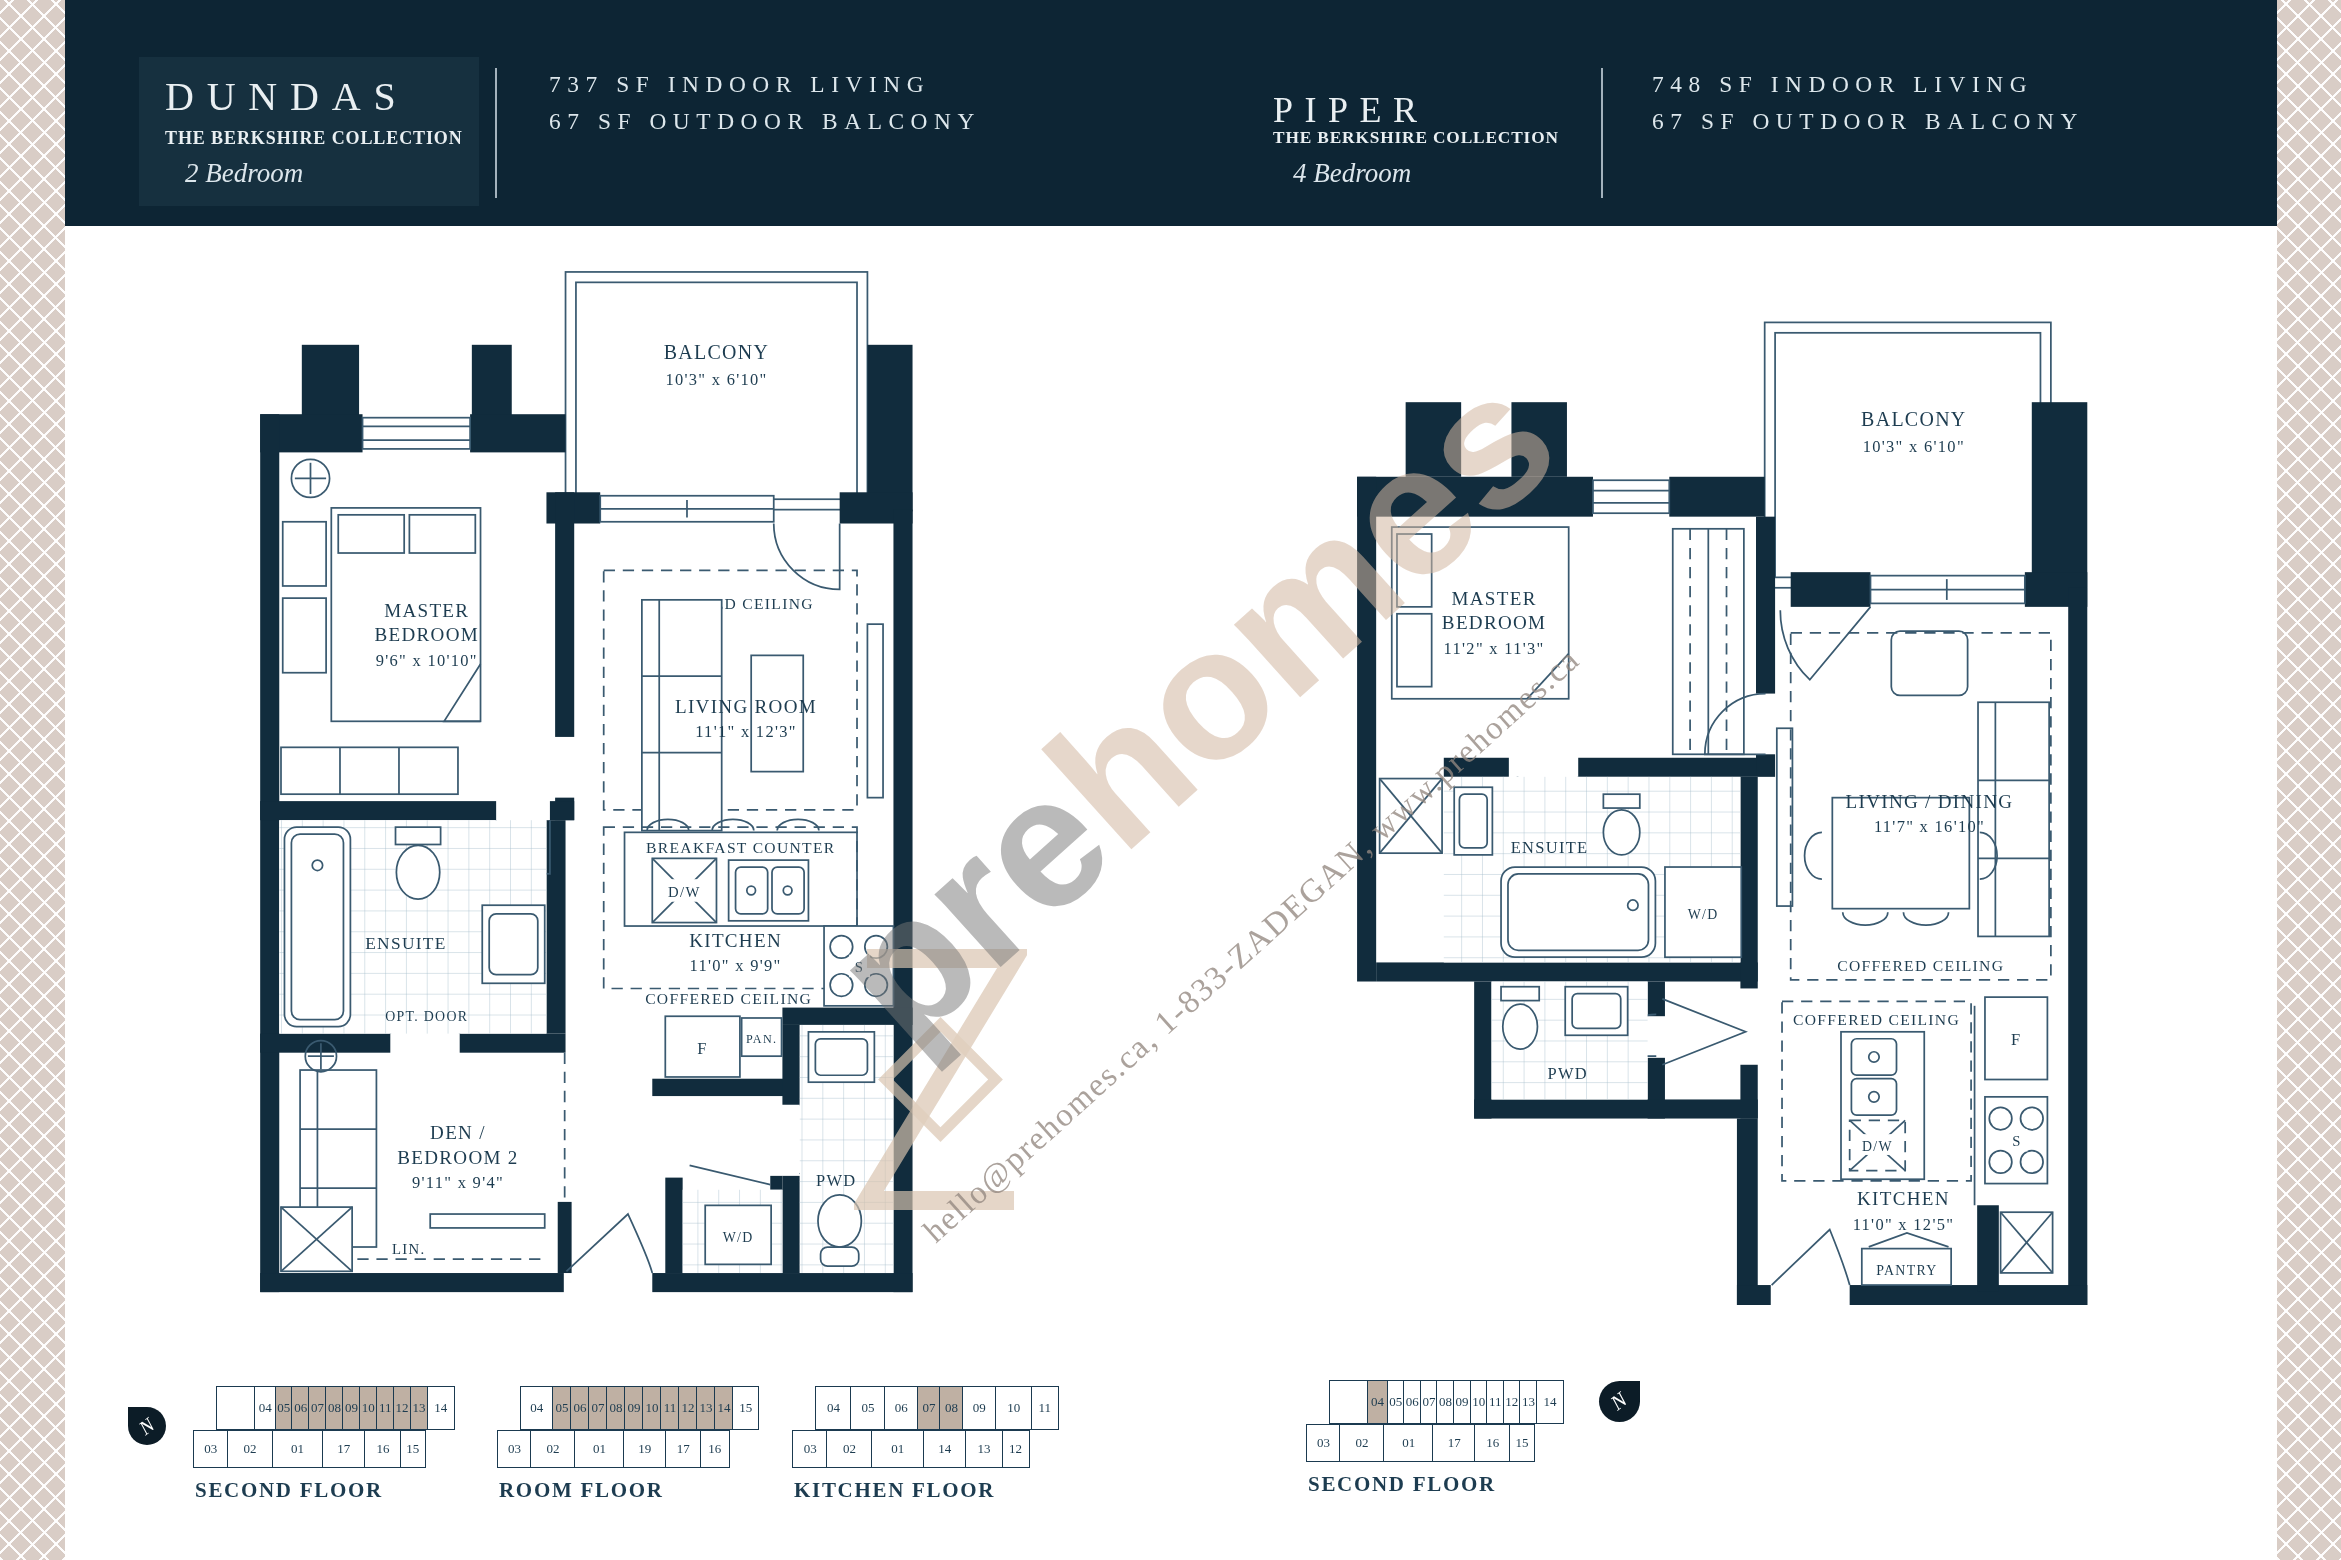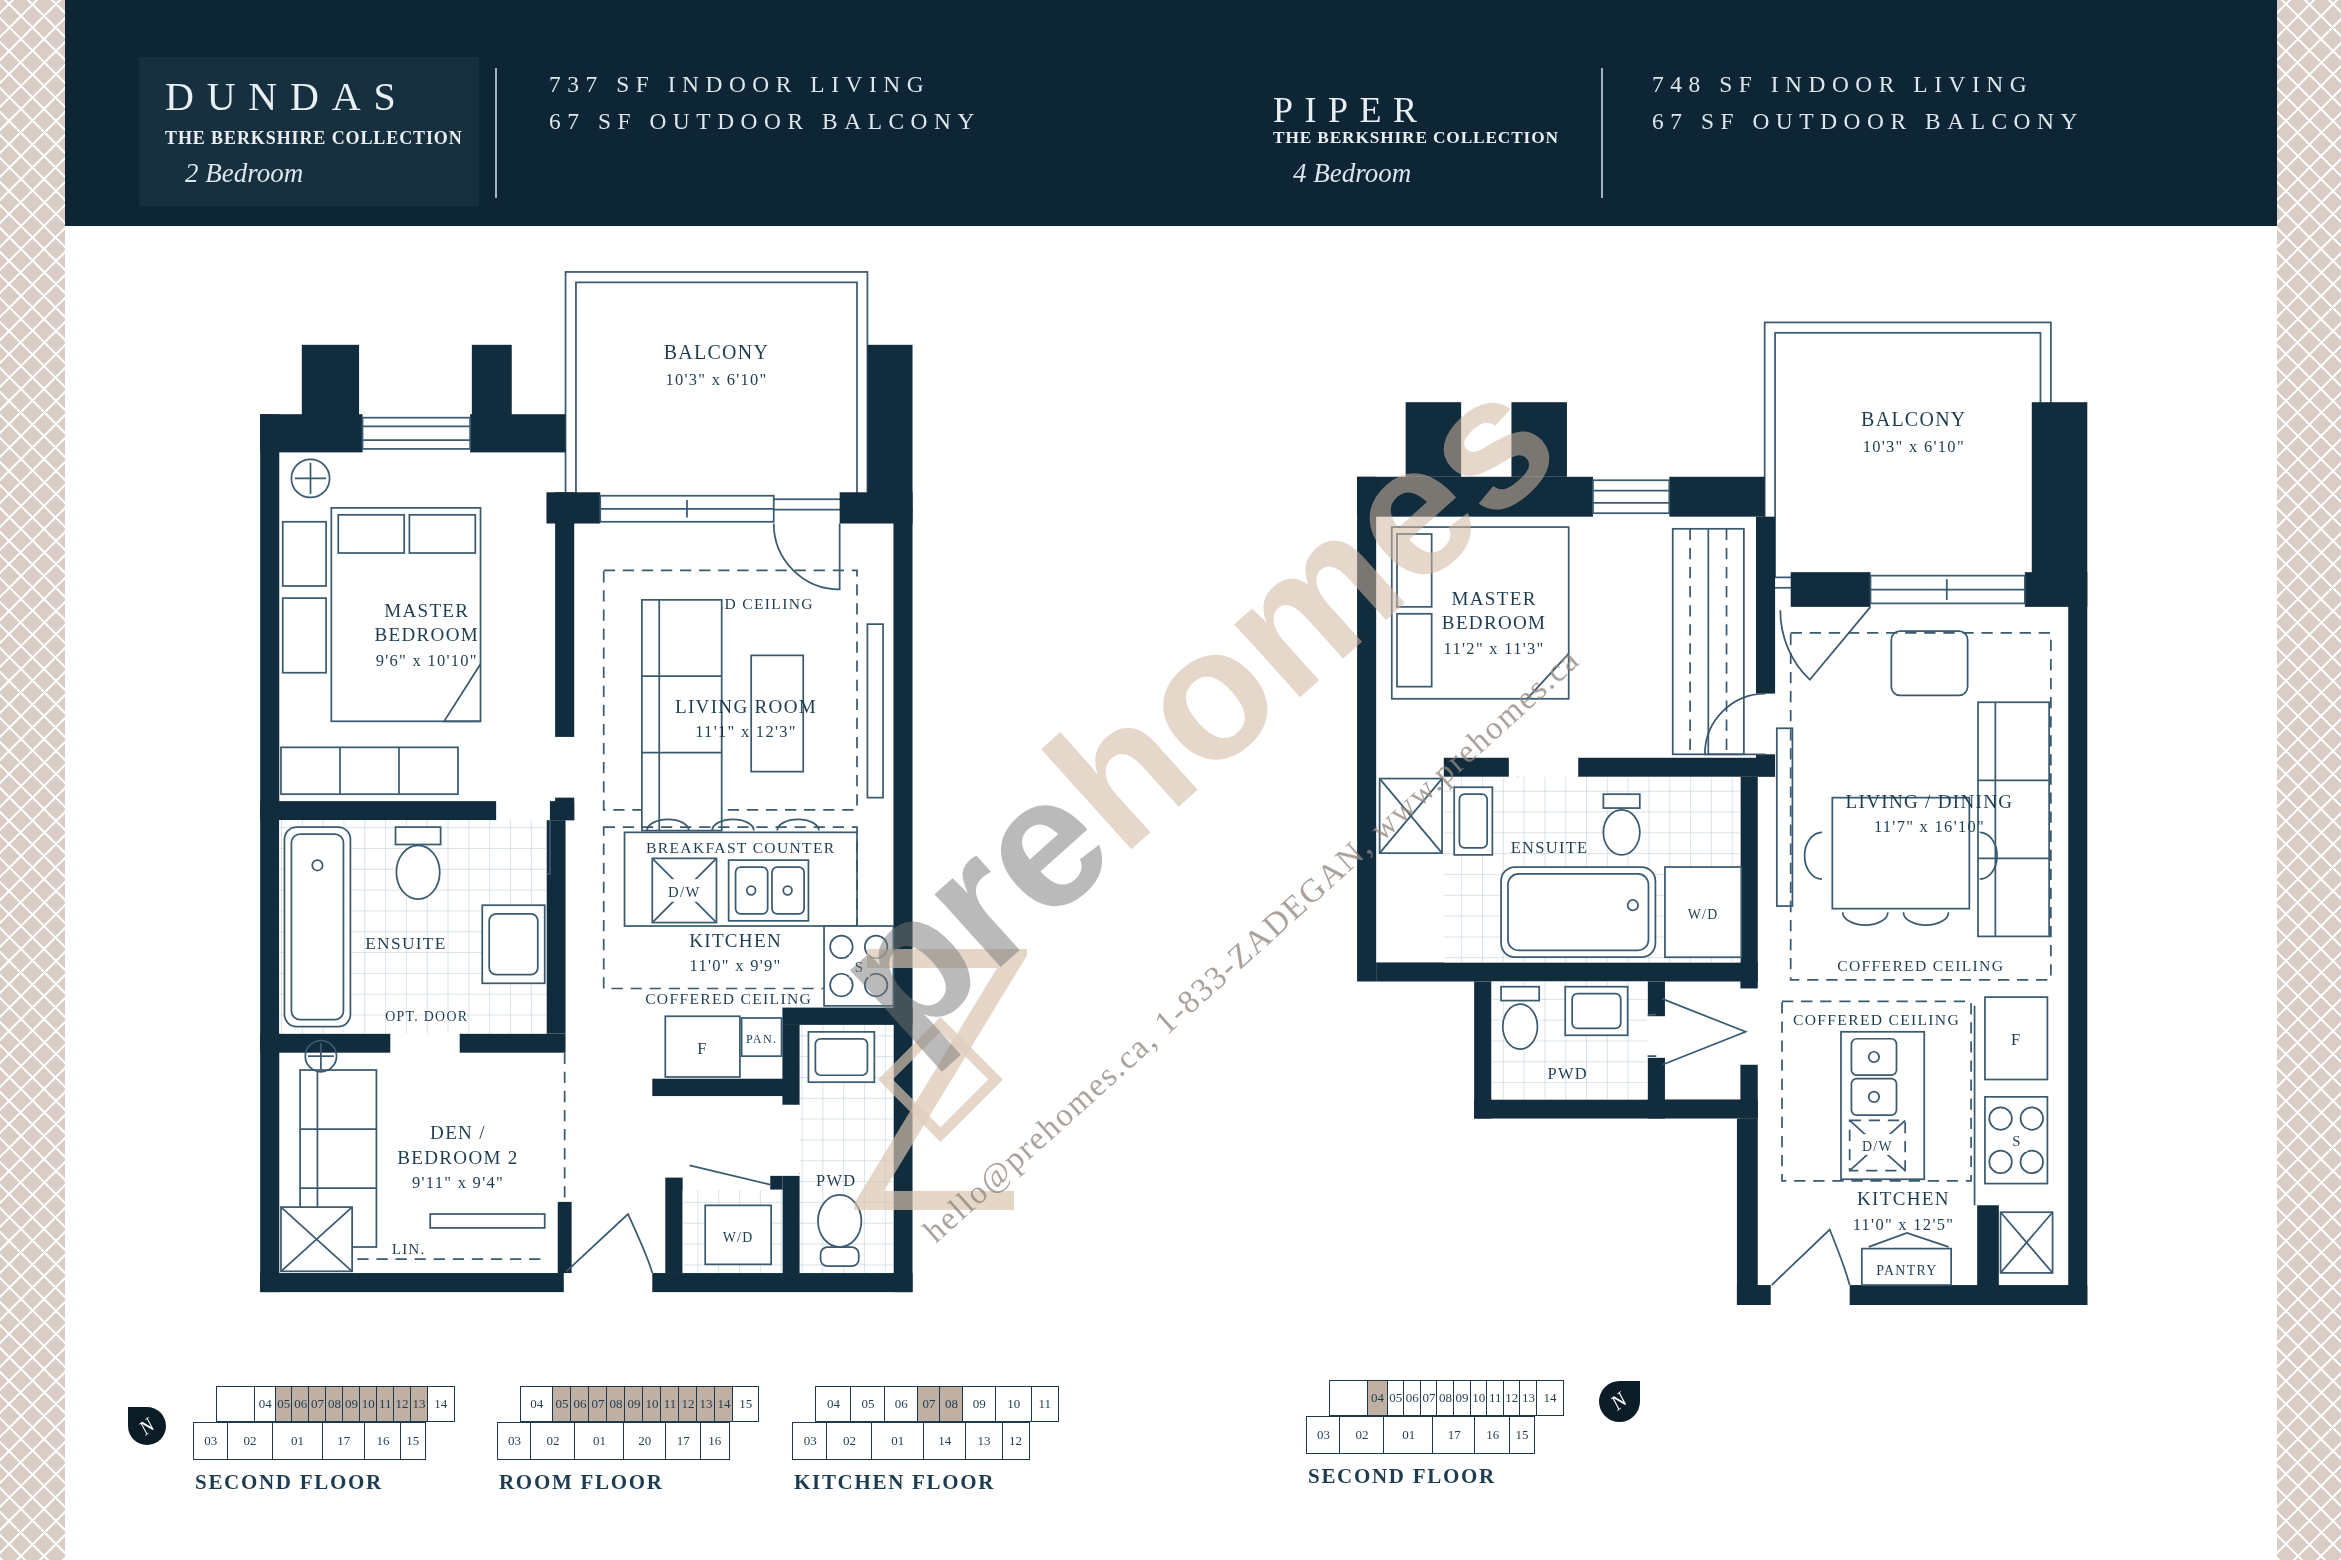--- a/index.html
+++ b/index.html
@@ -30,21 +30,21 @@
         transform:rotate(-42deg);transform-origin:left bottom;
         font-family:"Liberation Sans",sans-serif;font-weight:700;font-size:186px;white-space:nowrap;}
   .wm-pre{color:rgba(118,118,118,.50);}
   .wm-homes{color:rgba(209,182,160,.55);}
   .wm-contact{position:absolute;left:941px;top:1213px;transform:rotate(-42deg);transform-origin:left bottom;
         font-size:33px;letter-spacing:1.7px;color:rgba(148,136,128,.78);white-space:nowrap;
         font-family:"Liberation Serif",serif;}
   
   .locator{position:absolute;}
   .lrow{display:flex;}
-  .lrow-top{margin-left:22.6px;height:36px;}
+  .lrow-top{margin-left:22.6px;height:44px;}
   .lrow-bottom{margin-right:29.5px;height:38px;}
   .lcell{border:1.7px solid #1b3a50;background:#fff;display:flex;align-items:center;justify-content:center;
         font-size:13px;color:#1d3c50;margin-left:-1.7px;min-width:0;}
   .lcell.hl{background:#bfb0a3;}
   .ltitle{margin-top:10.4px;font-size:21px;font-weight:600;letter-spacing:1.7px;color:#1d3c50;white-space:nowrap;}
   .compass{position:absolute;background:#0c1c27;display:flex;align-items:center;justify-content:center;
         color:#fff;font-style:italic;font-family:"Liberation Serif",serif;}
   #compass-1{left:128px;top:1407px;width:38px;height:38px;border-radius:0 50% 50% 50%;font-size:20px;}
   #compass-2{left:1599px;top:1381px;width:41px;height:41px;border-radius:50% 0 50% 50%;font-size:21px;}
   .compass span{transform:rotate(-38deg);display:block;}
@@ -444,21 +444,21 @@
           <div class="lcell hl" style="flex-grow: 1; flex-basis: 0px;">11</div>
           <div class="lcell hl" style="flex-grow: 1; flex-basis: 0px;">12</div>
           <div class="lcell hl" style="flex-grow: 1; flex-basis: 0px;">13</div>
           <div class="lcell hl" style="flex-grow: 1; flex-basis: 0px;">14</div>
           <div class="lcell" style="flex-grow: 1.4; flex-basis: 0px;">15</div>
         </div>
         <div class="lrow lrow-bottom">
           <div class="lcell" style="flex-grow: 1.4; flex-basis: 0px;">03</div>
           <div class="lcell" style="flex-grow: 1.9; flex-basis: 0px;">02</div>
           <div class="lcell" style="flex-grow: 2.1; flex-basis: 0px;">01</div>
-          <div class="lcell" style="flex-grow: 1.8; flex-basis: 0px;">20</div>
+          <div class="lcell" style="flex-grow: 1.8; flex-basis: 0px;">19</div>
           <div class="lcell" style="flex-grow: 1.5; flex-basis: 0px;">17</div>
           <div class="lcell" style="flex-grow: 1.2; flex-basis: 0px;">16</div>
         </div>
         <div class="ltitle">ROOM FLOOR</div>
       </div>
       <div class="locator" style="left: 794px; top: 1386px; width: 265px;">
         <div class="lrow lrow-top">
           <div class="lcell" style="flex-grow: 1.6; flex-basis: 0px;">04</div>
           <div class="lcell" style="flex-grow: 1.5; flex-basis: 0px;">05</div>
           <div class="lcell" style="flex-grow: 1.5; flex-basis: 0px;">06</div>

